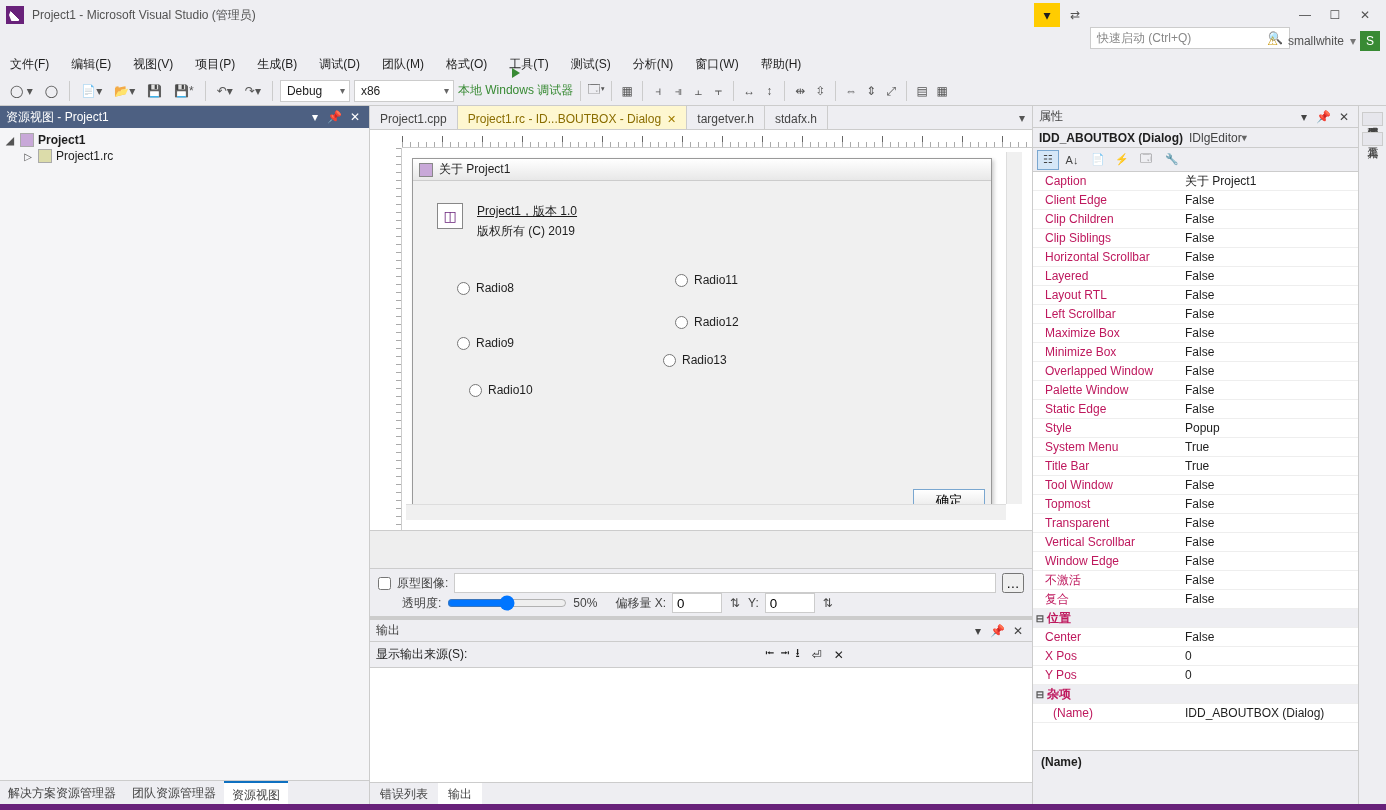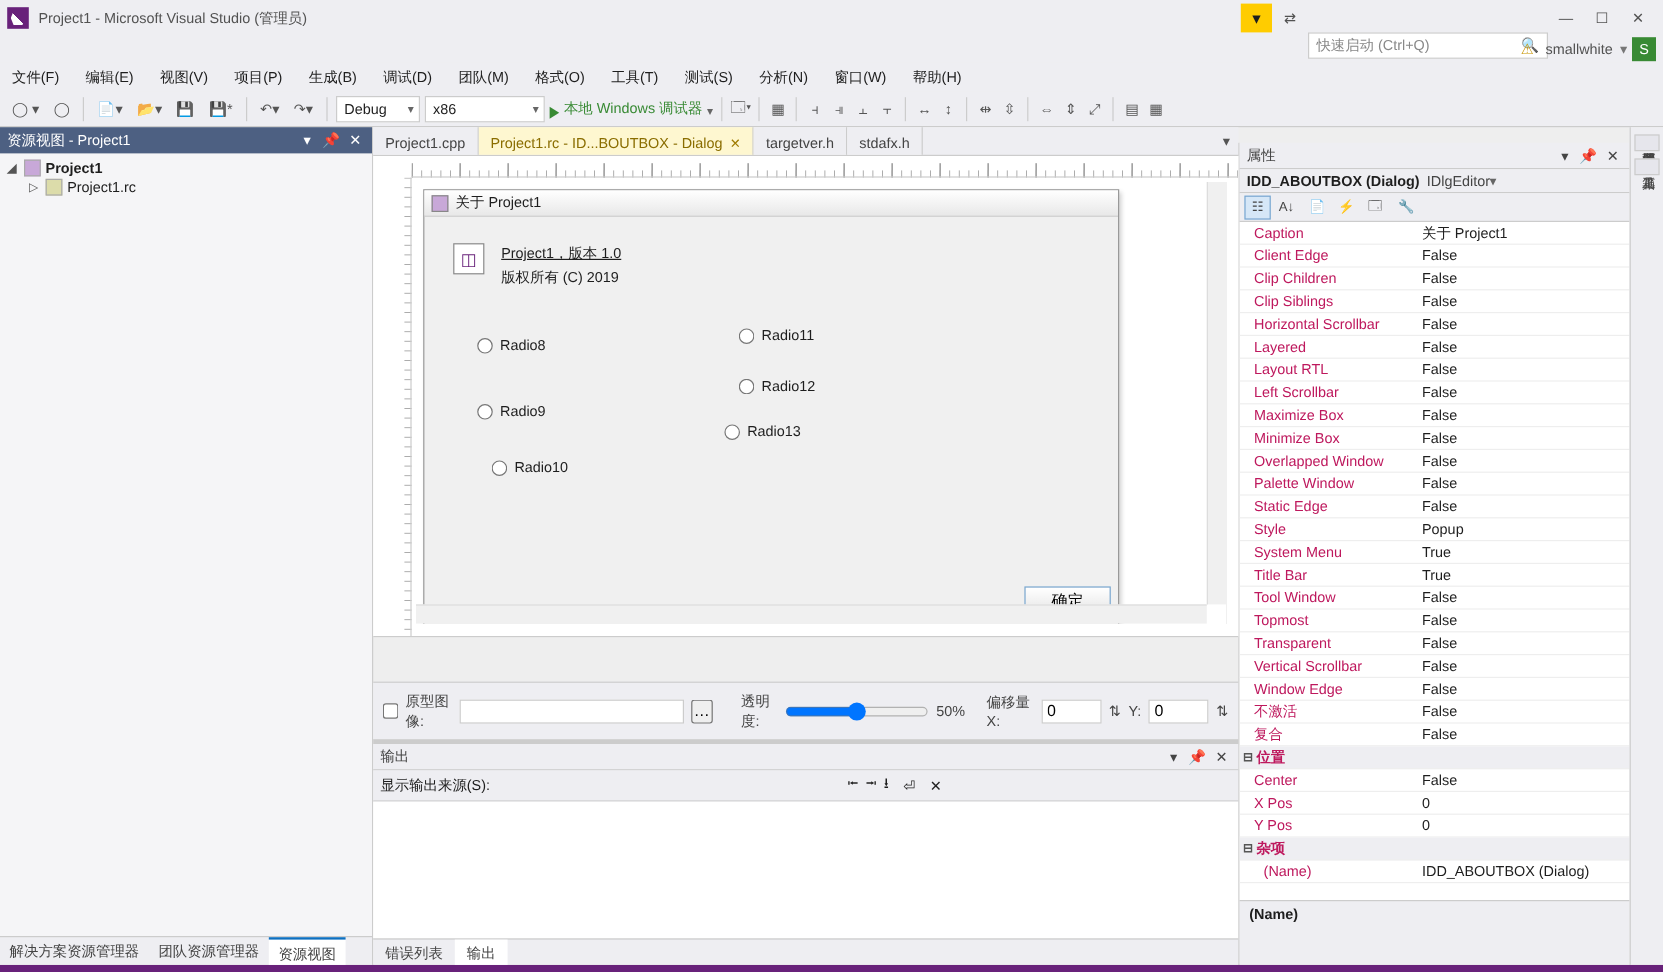--- a/index.html
+++ b/index.html
@@ -22,29 +22,29 @@
 
 .menubar { height: 24px; background: #eeeef2; display: flex; align-items: center; padding: 0 4px; gap: 10px; color: #1e1e1e; }
 .menubar span { padding: 2px 6px; cursor: default; }
 
 
 .toolbar { height: 30px; background: #eeeef2; border-bottom: 1px solid #ccc; display: flex; align-items: center; padding: 0 6px; gap: 4px; }
 .toolbar .tbtn { padding: 2px 4px; color: #555; display: flex; align-items: center; gap: 2px; }
 .toolbar .sep { width: 1px; height: 20px; background: #ccc; margin: 0 3px; }
 .toolbar select, .toolbar .combo { height: 22px; border: 1px solid #ccc; background: #fff; padding: 0 18px 0 6px; font-size: 12px; position: relative; display: flex; align-items: center; }
 .toolbar .combo::after { content: "▾"; position: absolute; right: 4px; color: #666; font-size: 10px; }
-.toolbar .run { color: #388a34; display: flex; align-items: flex-end; gap: 4px; }
+.toolbar .run { color: #388a34; display: flex; align-items: center; gap: 4px; flex-direction: column; }
 .toolbar .run .play { width: 0; height: 0; border-left: 8px solid #388a34; border-top: 5px solid transparent; border-bottom: 5px solid transparent; }
 .toolbar .icon { width: 16px; height: 16px; display: flex; align-items: center; justify-content: center; font-size: 12px; color: #555; }
 
 
 .main { display: flex; height: calc(810px - 30px - 24px - 30px - 28px); }
-.left { width: 311px; display: flex; flex-direction: column; border-right: 1px solid #ccc; }
+.left { width: 370px; display: flex; flex-direction: column; border-right: 1px solid #ccc; }
 .center { flex: 1; display: flex; flex-direction: column; min-width: 0; }
-.right { width: 326px; display: flex; flex-direction: column; border-left: 1px solid #ccc; margin-top: 13px; }
+.right { width: 326px; display: flex; flex-direction: column; border-left: 1px solid #ccc; }
 .rightside { width: 28px; background: #eeeef2; border-left: 1px solid #ccc; display: flex; flex-direction: column; align-items: center; gap: 6px; padding-top: 6px; }
 .rightside .vtab { writing-mode: vertical-rl; font-size: 11px; padding: 6px 2px; color: #444; background: #e6e6ec; border: 1px solid #ccc; }
 
 
 .panel-head { height: 22px; background: #4d6082; color: #fff; display: flex; align-items: center; padding: 0 6px; font-size: 12px; }
 .panel-head.light { background: #eeeef2; color: #444; border-bottom: 1px solid #ccc; }
 .panel-head .spacer { flex: 1; }
 .panel-head .pbtn { width: 16px; text-align: center; margin-left: 4px; }
 
 
@@ -83,21 +83,21 @@
 .dialog .appicon { position: absolute; left: 24px; top: 22px; width: 26px; height: 26px; border: 1px solid #888; background: #fff; display: flex; align-items: center; justify-content: center; color: #68217a; font-size: 14px; }
 .dialog .txt1 { position: absolute; left: 64px; top: 22px; text-decoration: underline; }
 .dialog .txt2 { position: absolute; left: 64px; top: 42px; }
 .dialog .radio { position: absolute; display: flex; align-items: center; gap: 6px; }
 .dialog .radio input { margin: 0; }
 .dialog .okbtn { position: absolute; right: 6px; bottom: 8px; width: 72px; height: 24px; background: linear-gradient(#fff,#e4e4e4); border: 1px solid #7aa7d0; }
 .canvas .scroll-r { position: absolute; right: 0; top: 0; width: 16px; bottom: 16px; background: #f0f0f0; border-left: 1px solid #ddd; }
 .canvas .scroll-b { position: absolute; left: 0; right: 16px; bottom: 0; height: 16px; background: #f0f0f0; border-top: 1px solid #ddd; }
 
 
-.design-foot { height: 48px; background: #eeeef2; border-top: 1px solid #ccc; padding: 4px 8px; display: flex; flex-direction: row; gap: 0; font-size: 12px; color: #444; margin-top: 37px; }
+.design-foot { height: 48px; background: #eeeef2; border-top: 1px solid #ccc; padding: 4px 8px; display: flex; flex-direction: column; gap: 0; font-size: 12px; color: #444; margin-top: 37px; }
 .design-foot .row { display: flex; align-items: center; gap: 6px; }
 .design-foot input[type=text] { height: 20px; border: 1px solid #ccc; padding: 0 4px; background: #fff; }
 .design-foot .mini { width: 50px; }
 .design-foot .wide { flex: 1; }
 .design-foot .slider { width: 120px; }
 
 
 .output { height: 188px; display: flex; flex-direction: column; border-top: 4px solid #ccc; }
 .output .tools { height: 26px; background: #eeeef2; border-bottom: 1px solid #ccc; display: flex; align-items: center; padding: 0 6px; gap: 6px; }
 .output .tools .combo { width: 280px; }

